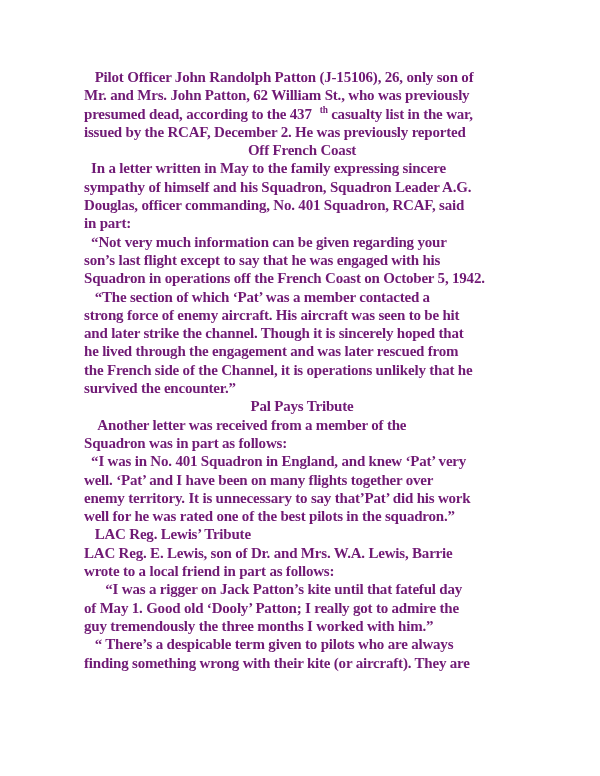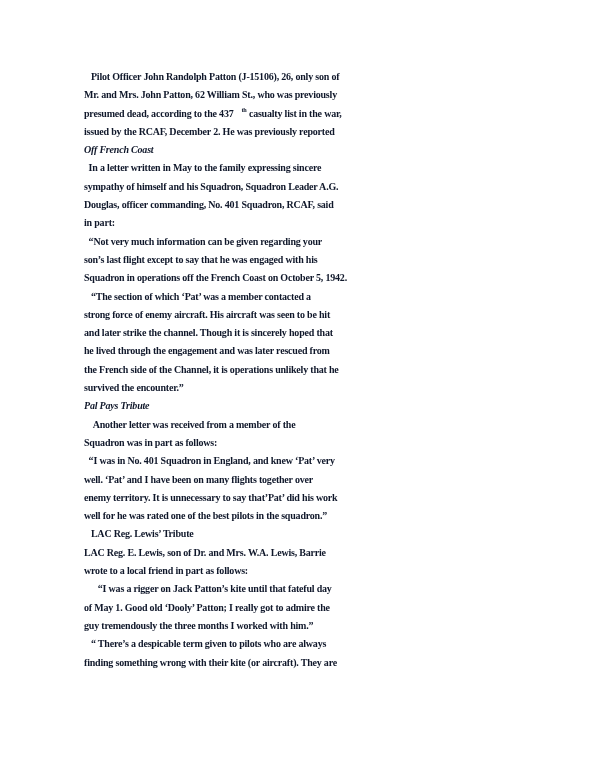--- a/index.html
+++ b/index.html
@@ -9,28 +9,28 @@
   }
   .page {
     position: relative;
     box-sizing: border-box;
     width: 600px;
     height: 700px;
     background: #ffffff;
     padding: 68px 80px 0 84px;
     font-family: "Liberation Serif", "DejaVu Serif", serif;
     font-weight: bold;
-    font-size: 10px;
+    font-size: 15px;
     line-height: 18.3px;
     letter-spacing: -0.2px;
-    color: #0f172a;
+    color: #701a75;
     overflow: hidden;
   }
   .block { margin: 0; }
-  .block.center { text-align: left; font-style: italic; }
+  .block.center { text-align: center; }
   .line { white-space: pre; }
   sup {
     font-size: 0.62em;
     vertical-align: super;
     line-height: 0;
     padding-left: 8px;
   }
 </style>
 </head>
 <body>

